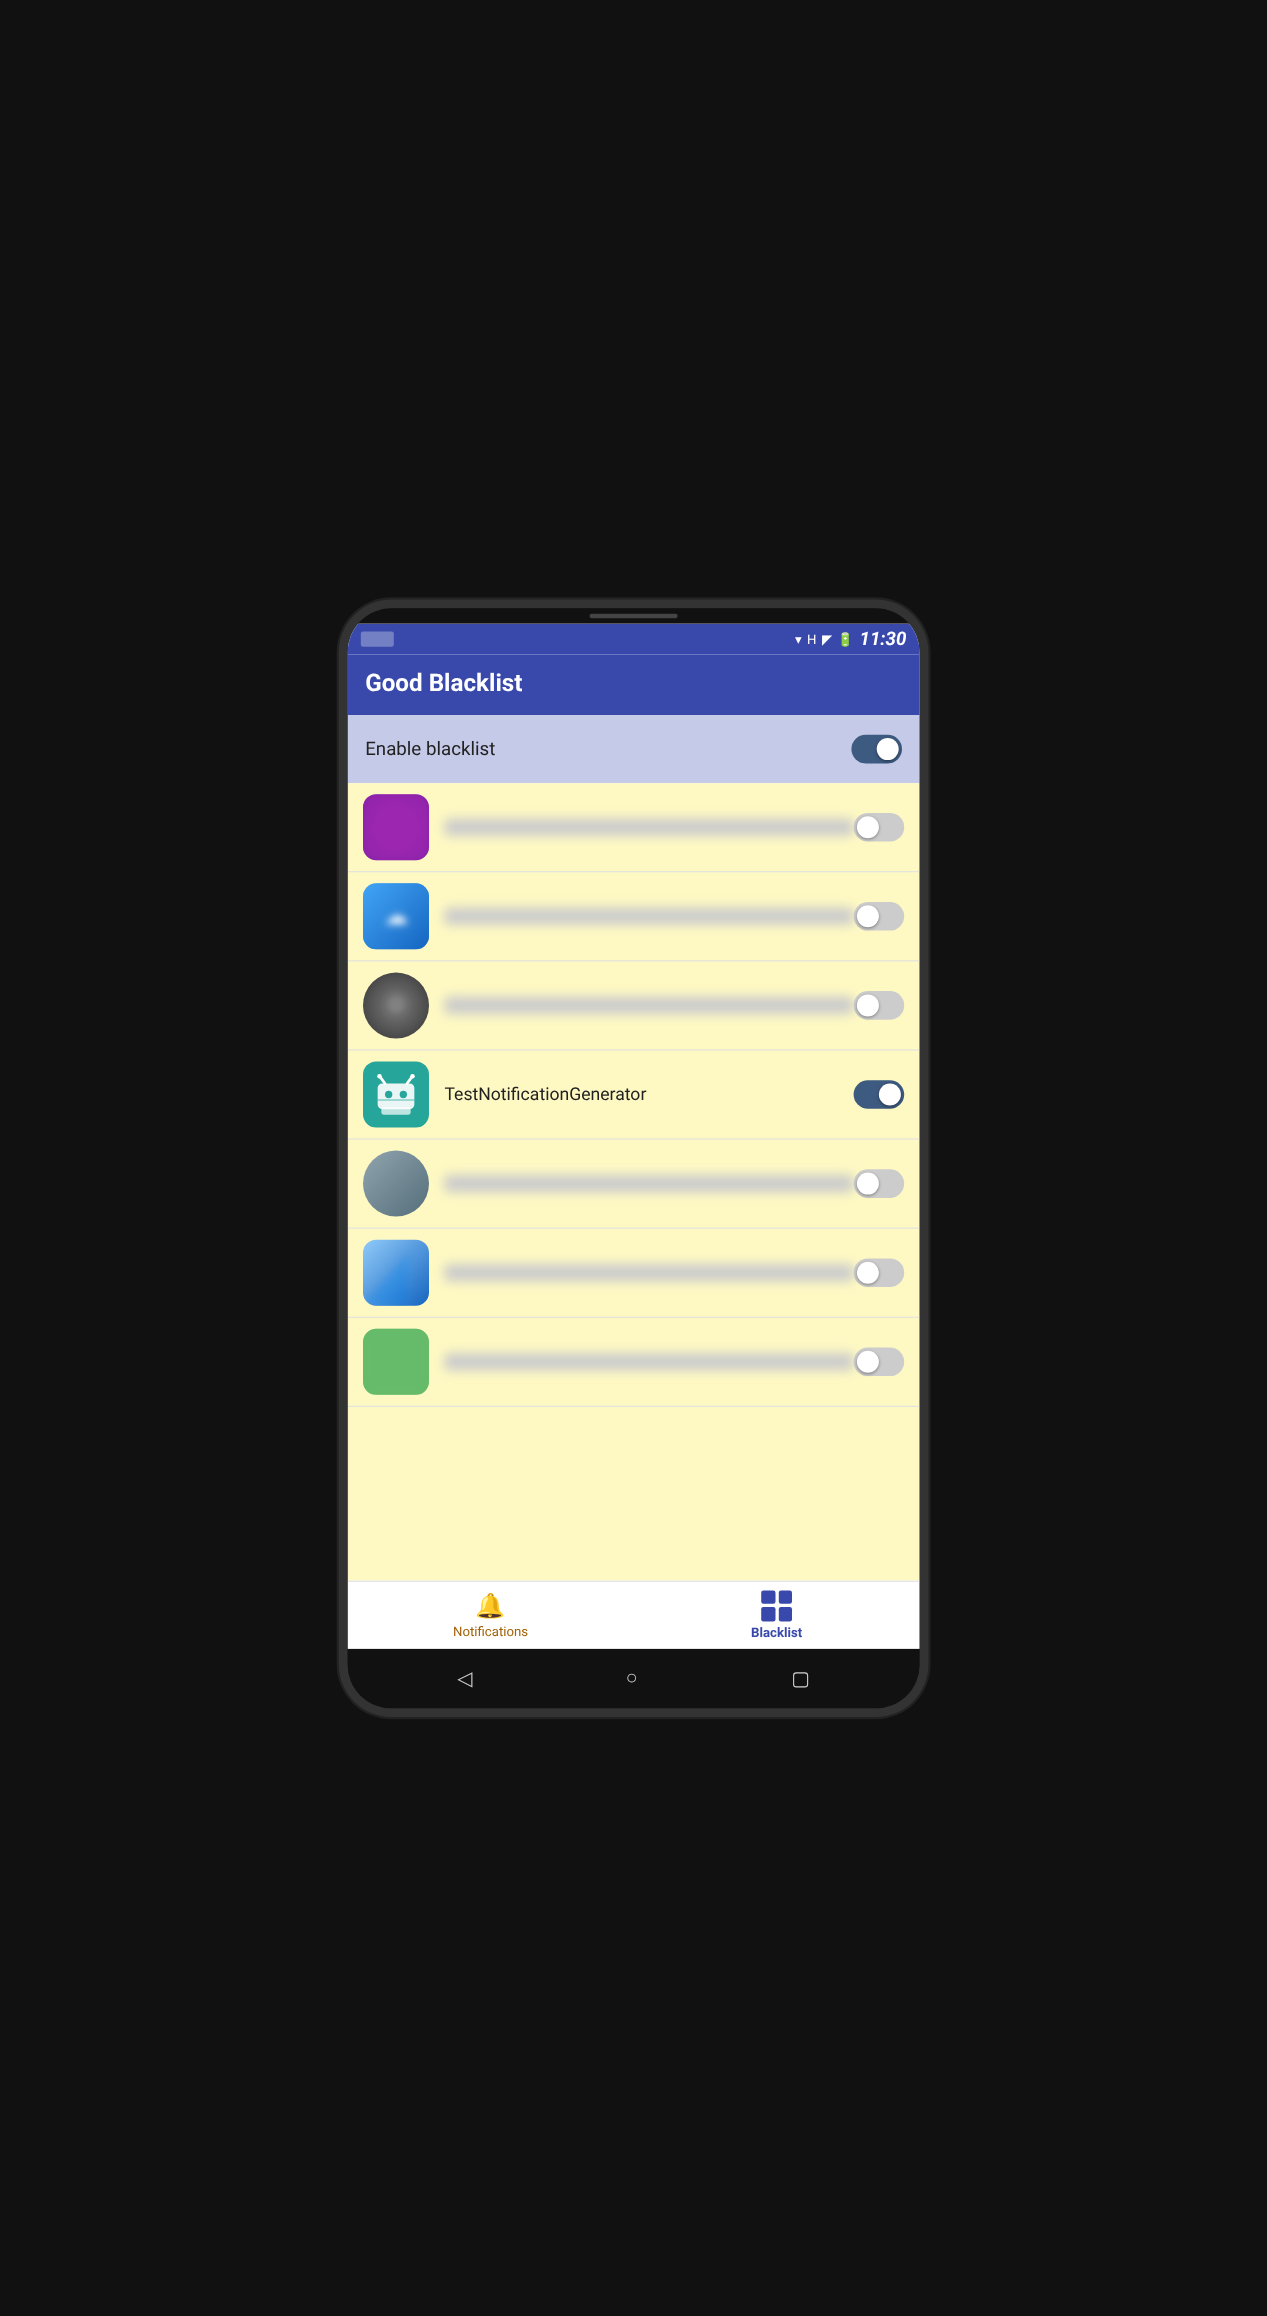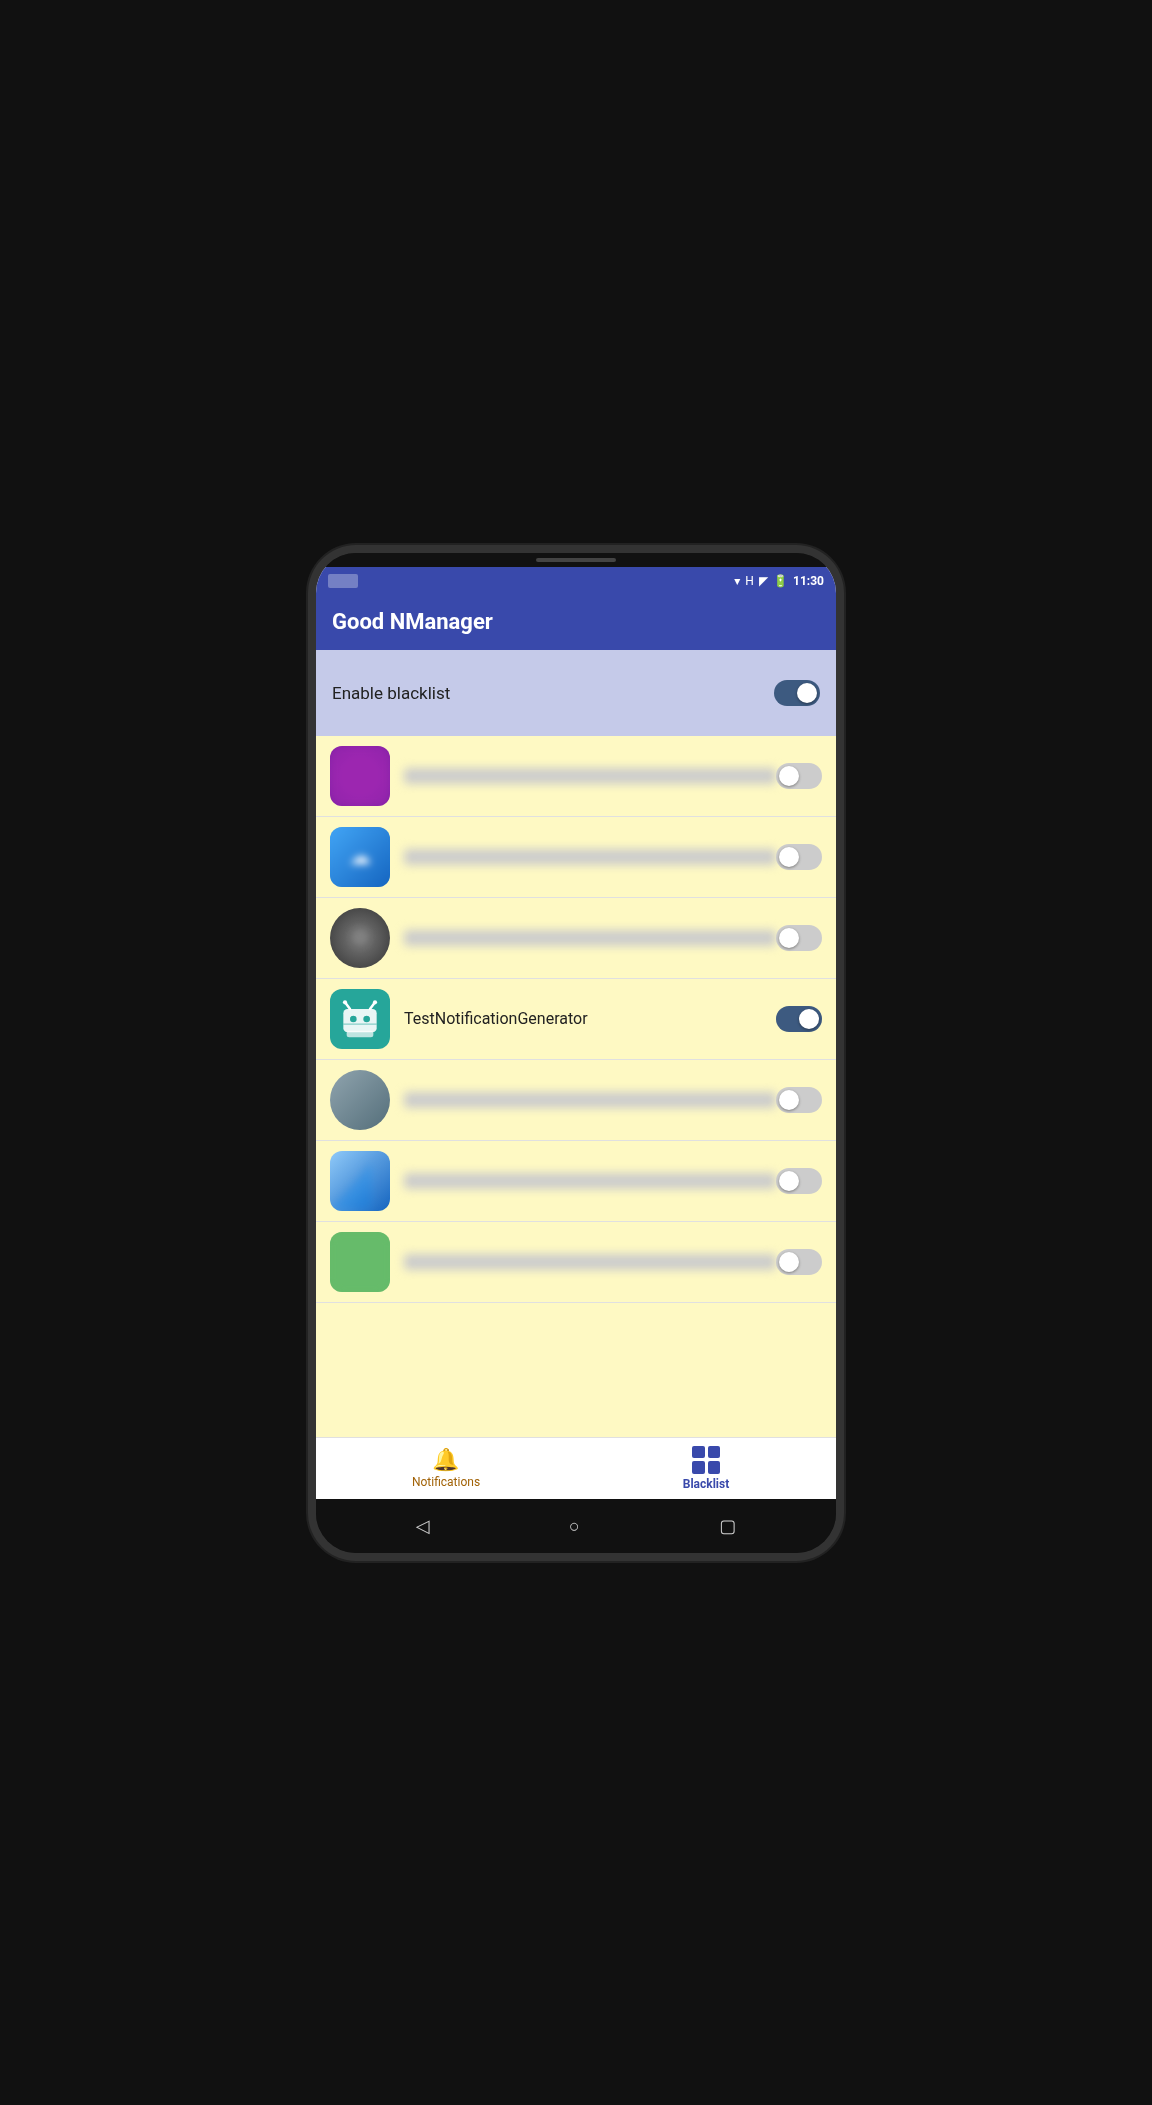--- a/index.html
+++ b/index.html
@@ -60,38 +60,38 @@
       border-radius: 2px;
     }
     .status-right {
       display: flex;
       align-items: center;
       gap: 5px;
     }
     .wifi-icon { font-size: 12px; }
     .signal-icon { font-size: 12px; }
     .battery-icon { font-size: 12px; }
-    .time { font-size: 12px; font-weight: bold; }
+    .time { font-size: 17px; font-weight: bold; font-style: italic; }
     
     .app-bar {
       background: #3949ab;
       padding: 14px 16px 16px;
     }
     .app-title {
       color: white;
       font-size: 22px;
       font-weight: bold;
     }
     
     .enable-row {
       background: #c5cae9;
       display: flex;
       align-items: center;
       justify-content: space-between;
-      padding: 30px 16px;
+      padding: 18px 16px;
       gap: 36px;
     }
     .enable-label {
       font-size: 17px;
       color: #222;
     }
     
     .app-list {
       flex: 1;
       overflow-y: auto;
@@ -225,21 +225,21 @@
       <div class="status-right">
         <span class="wifi-icon">▾</span>
         <span class="signal-icon">H</span>
         <span class="signal-icon">◤</span>
         <span class="battery-icon">🔋</span>
         <span class="time">11:30</span>
       </div>
     </div>
 
     <div class="app-bar">
-      <div class="app-title">Good NManager</div>
+      <div class="app-title">Good Blacklist</div>
     </div>
 
     <div class="enable-row">
       <span class="enable-label">Enable blacklist</span>
       <div class="toggle">
         <div class="toggle-track on"></div>
         <div class="toggle-thumb on"></div>
       </div>
     </div>
 

